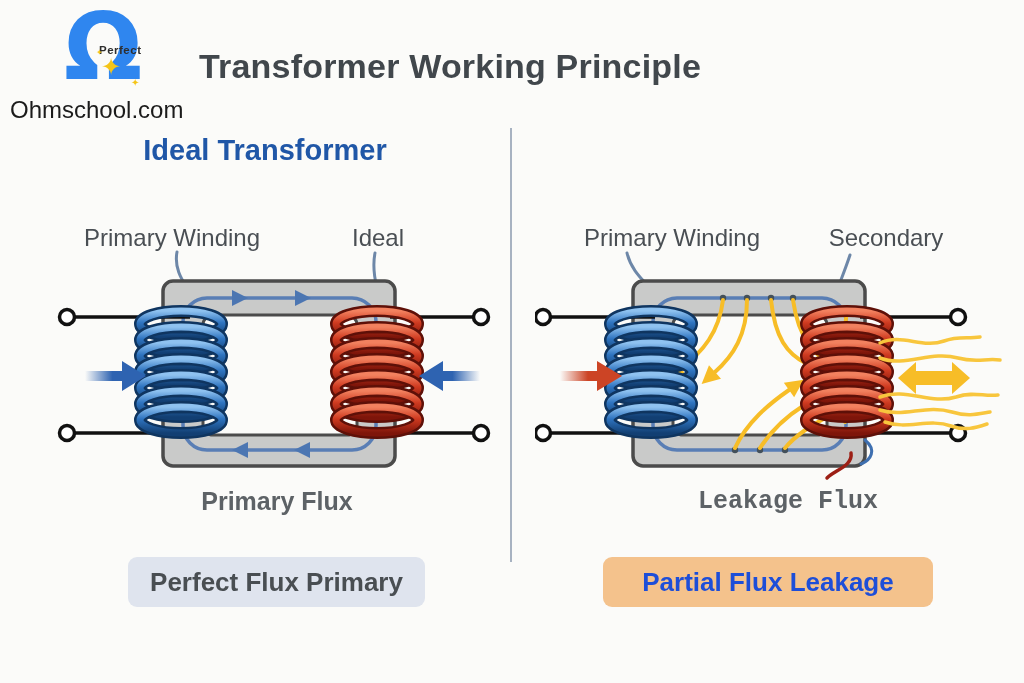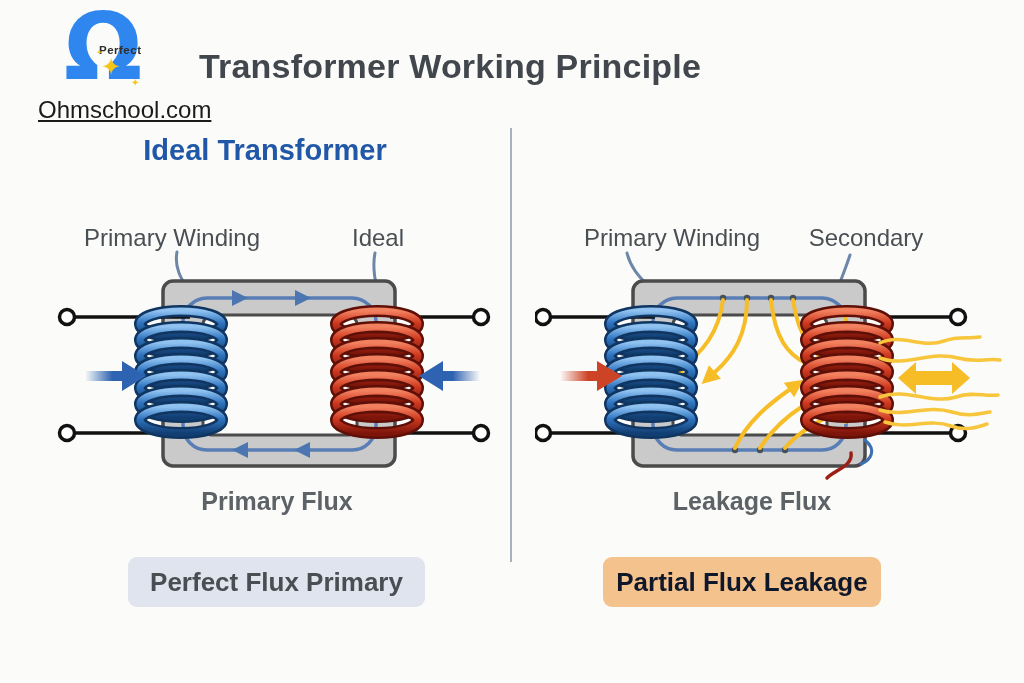--- a/index.html
+++ b/index.html
@@ -10,37 +10,37 @@
   }
   .abs{position:absolute;}
   .ctr{transform:translateX(-50%);white-space:nowrap;}
 
   
   .logo-omega{left:64px;top:2px;font-size:92px;line-height:1;font-weight:bold;color:#2f86ef;font-family:"DejaVu Sans",sans-serif;}
   .logo-badge{left:99px;top:44px;font-size:11.5px;font-weight:bold;color:#2e2e2e;letter-spacing:.5px;}
   .logo-sparkle{left:101px;top:53px;font-size:24px;color:#f5c518;}
   .logo-sparkle-sm{left:131px;top:77px;font-size:10px;color:#f5c518;}
   .logo-sparkle-xs{left:96px;top:48px;font-size:8px;color:#f5c518;}
-  .website{left:38px;top:96px;font-size:24px;color:#1b1b1b;text-decoration:underline;}
+  .website{left:10px;top:96px;font-size:24px;color:#1b1b1b;}
 
   .title{left:0;top:47px;width:900px;text-align:center;font-size:34px;font-weight:bold;color:#41474c;letter-spacing:.2px;}
 
   .divider{left:510px;top:128px;width:2px;height:434px;background:rgba(98,118,148,.55);}
 
   .heading{top:134px;font-size:29px;font-weight:bold;}
   .heading.ideal{left:265px;color:#2057a7;text-align:right;}
   .heading.practical{left:755px;color:#bf5115;}
 
   .diagram-label{top:224px;font-size:24px;font-weight:normal;color:#4a4f54;}
   .caption{top:487px;font-size:25px;font-weight:bold;color:#5d6266;}
 
   .badge{top:557px;height:50px;display:flex;align-items:center;justify-content:center;
          border-radius:9px;font-size:26px;font-weight:bold;}
   .badge.ideal{left:128px;width:297px;background:#dfe4ee;color:#494e52;}
-  .badge.practical{left:603px;width:278px;background:#f4c28c;color:#0f172a;}
+  .badge.practical{left:603px;width:330px;background:#f4c28c;color:#1d4ed8;}
 
   svg{display:block;}
 </style>
 </head>
 <body>
 
 <div class="stage">
 
   <div class="abs logo-omega">Ω</div>
   <div class="abs logo-badge">Perfect</div>
@@ -52,21 +52,21 @@
   <div class="abs title">Transformer Working Principle</div>
 
   <div class="abs divider"></div>
 
   <div class="abs ctr heading ideal">Ideal Transformer</div>
 
   <div class="abs ctr diagram-label" style="left:172px;">Primary Winding</div>
   <div class="abs ctr diagram-label" style="left:378px;">Ideal</div>
 
   <div class="abs ctr diagram-label" style="left:672px;">Primary Winding</div>
-  <div class="abs ctr diagram-label" style="left:866px;">Secondary</div>
+  <div class="abs ctr diagram-label" style="left:886px;">Secondary</div>
 
   <svg class="abs" style="left:40px;top:250px;" width="480" height="235" viewBox="0 0 480 235">
     <defs>
       <linearGradient id="gbL" x1="0" y1="0" x2="0" y2="1">
         <stop offset="0" stop-color="#8fc2f0"></stop>
           <stop offset="0.45" stop-color="#2f74c0"></stop>
           <stop offset="1" stop-color="#123f73"></stop>
       </linearGradient>
       <linearGradient id="grL" x1="0" y1="0" x2="0" y2="1">
         <stop offset="0" stop-color="#f2815f"></stop>
@@ -249,21 +249,21 @@
       <path d="M345,160 c24,8 46,-6 72,2 c16,5 26,2 38,0"></path>
       <path d="M350,172 c22,8 44,-4 66,4 c14,5 24,2 36,-2"></path>
     </g>
 
     <polygon points="25,121 62,121 62,111 87,126 62,141 62,131 25,131" fill="url(#fadeRed)"></polygon>
 
     <polygon points="363,128 381,112 381,121 417,121 417,112 435,128 417,144 417,135 381,135 381,144" fill="#f7bd27"></polygon>
   </svg>
 
   <div class="abs ctr caption" style="left:277px;">Primary Flux</div>
-  <div class="abs ctr caption" style="left:752px;">Leakage Flux</div>
+  <div class="abs ctr caption" style="left:788px;font-family:Liberation Mono, monospace;">Leakage Flux</div>
 
   <div class="abs badge ideal">
     <span>Perfect Flux Primary</span>
   </div>
   <div class="abs badge practical">
     <span>Partial Flux Leakage</span>
   </div>
 
 </div>
 

